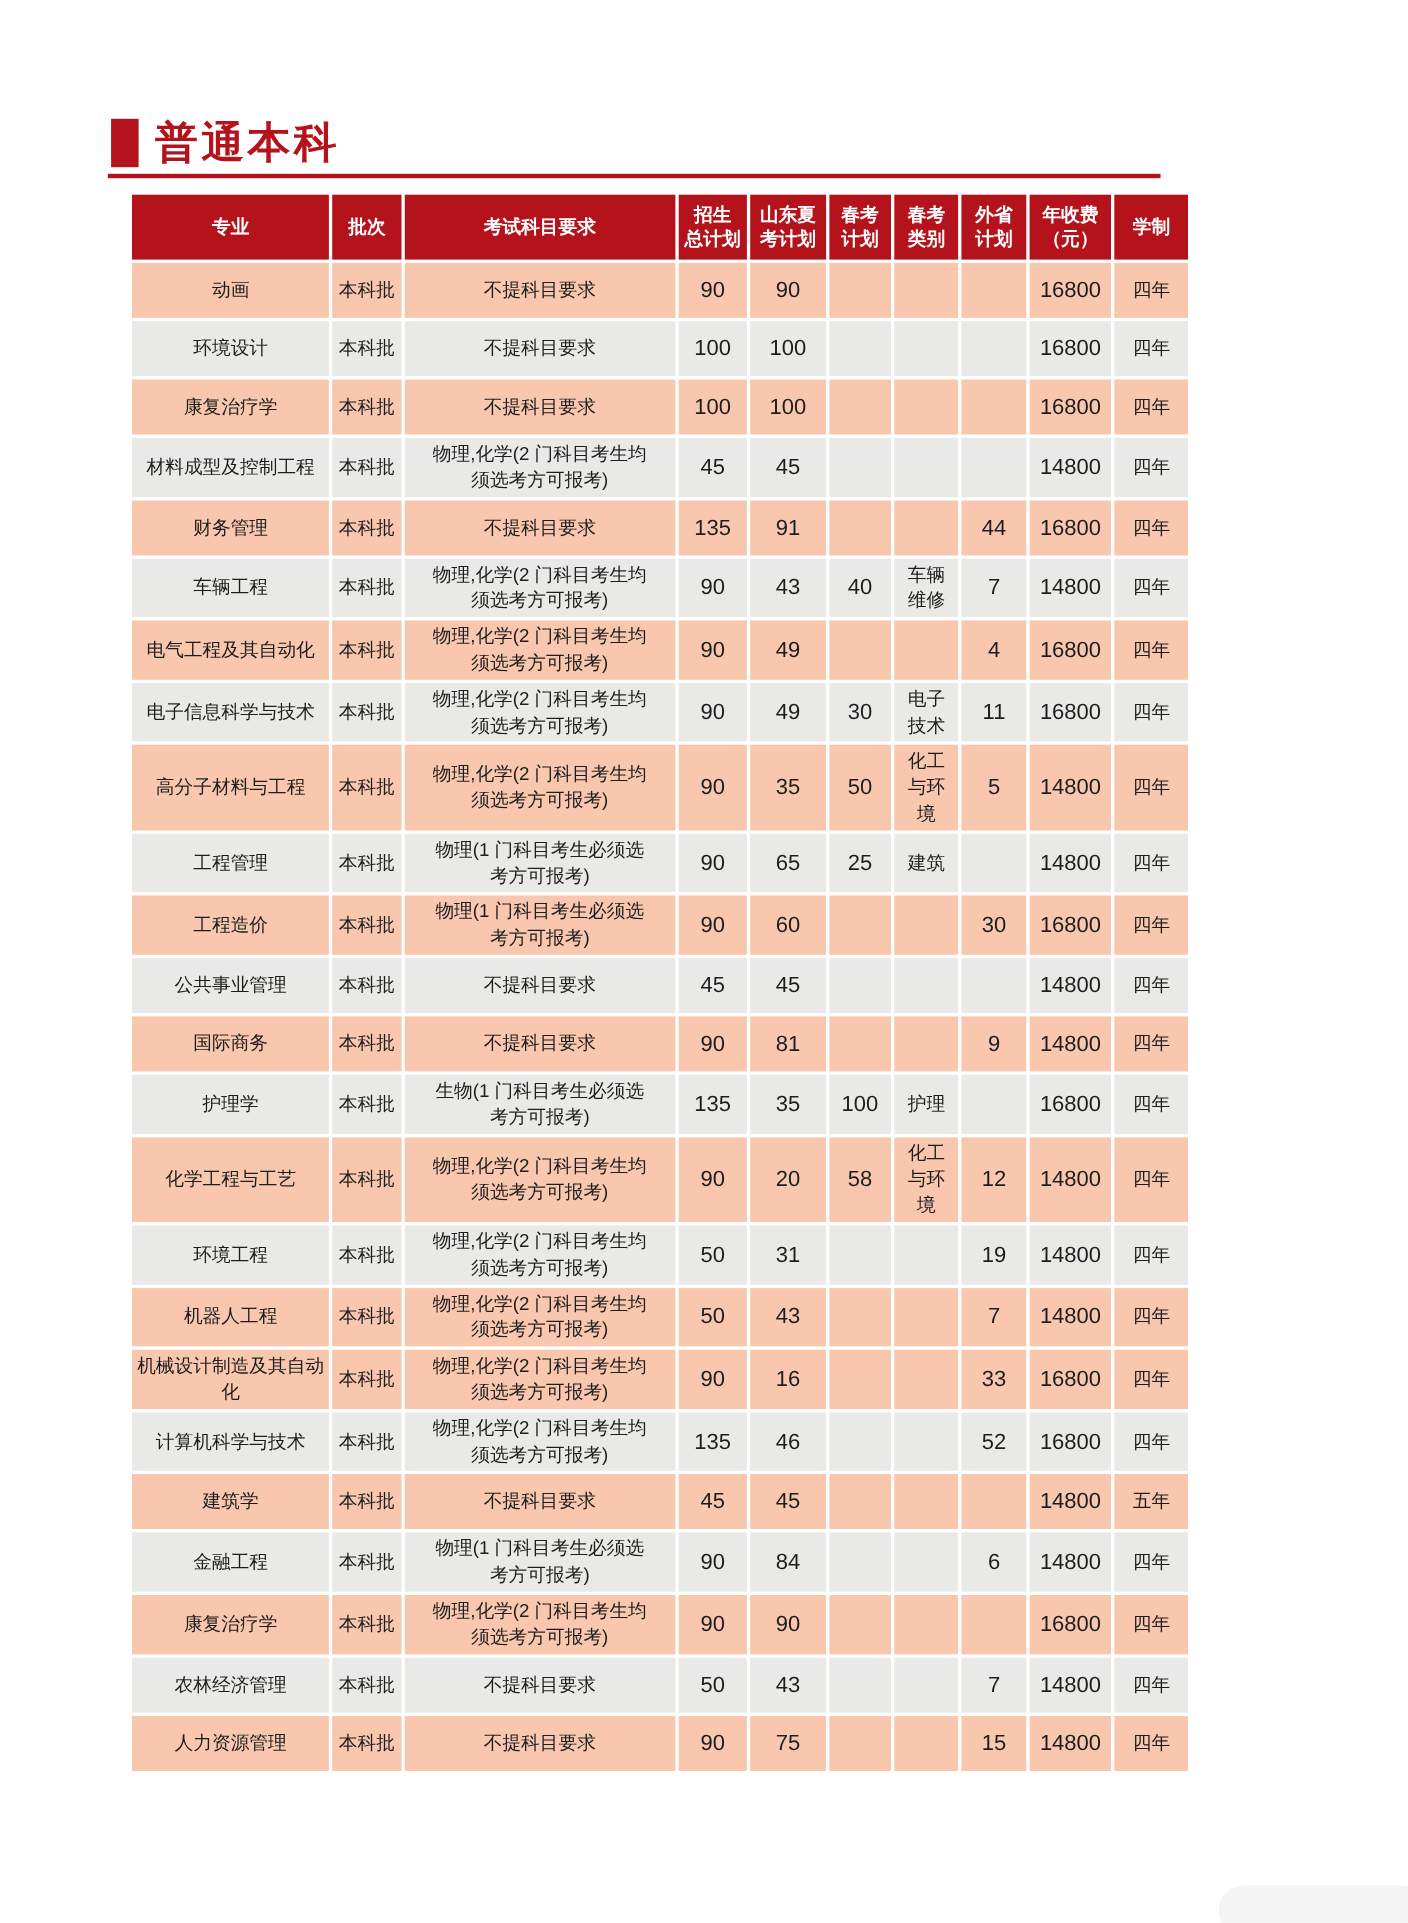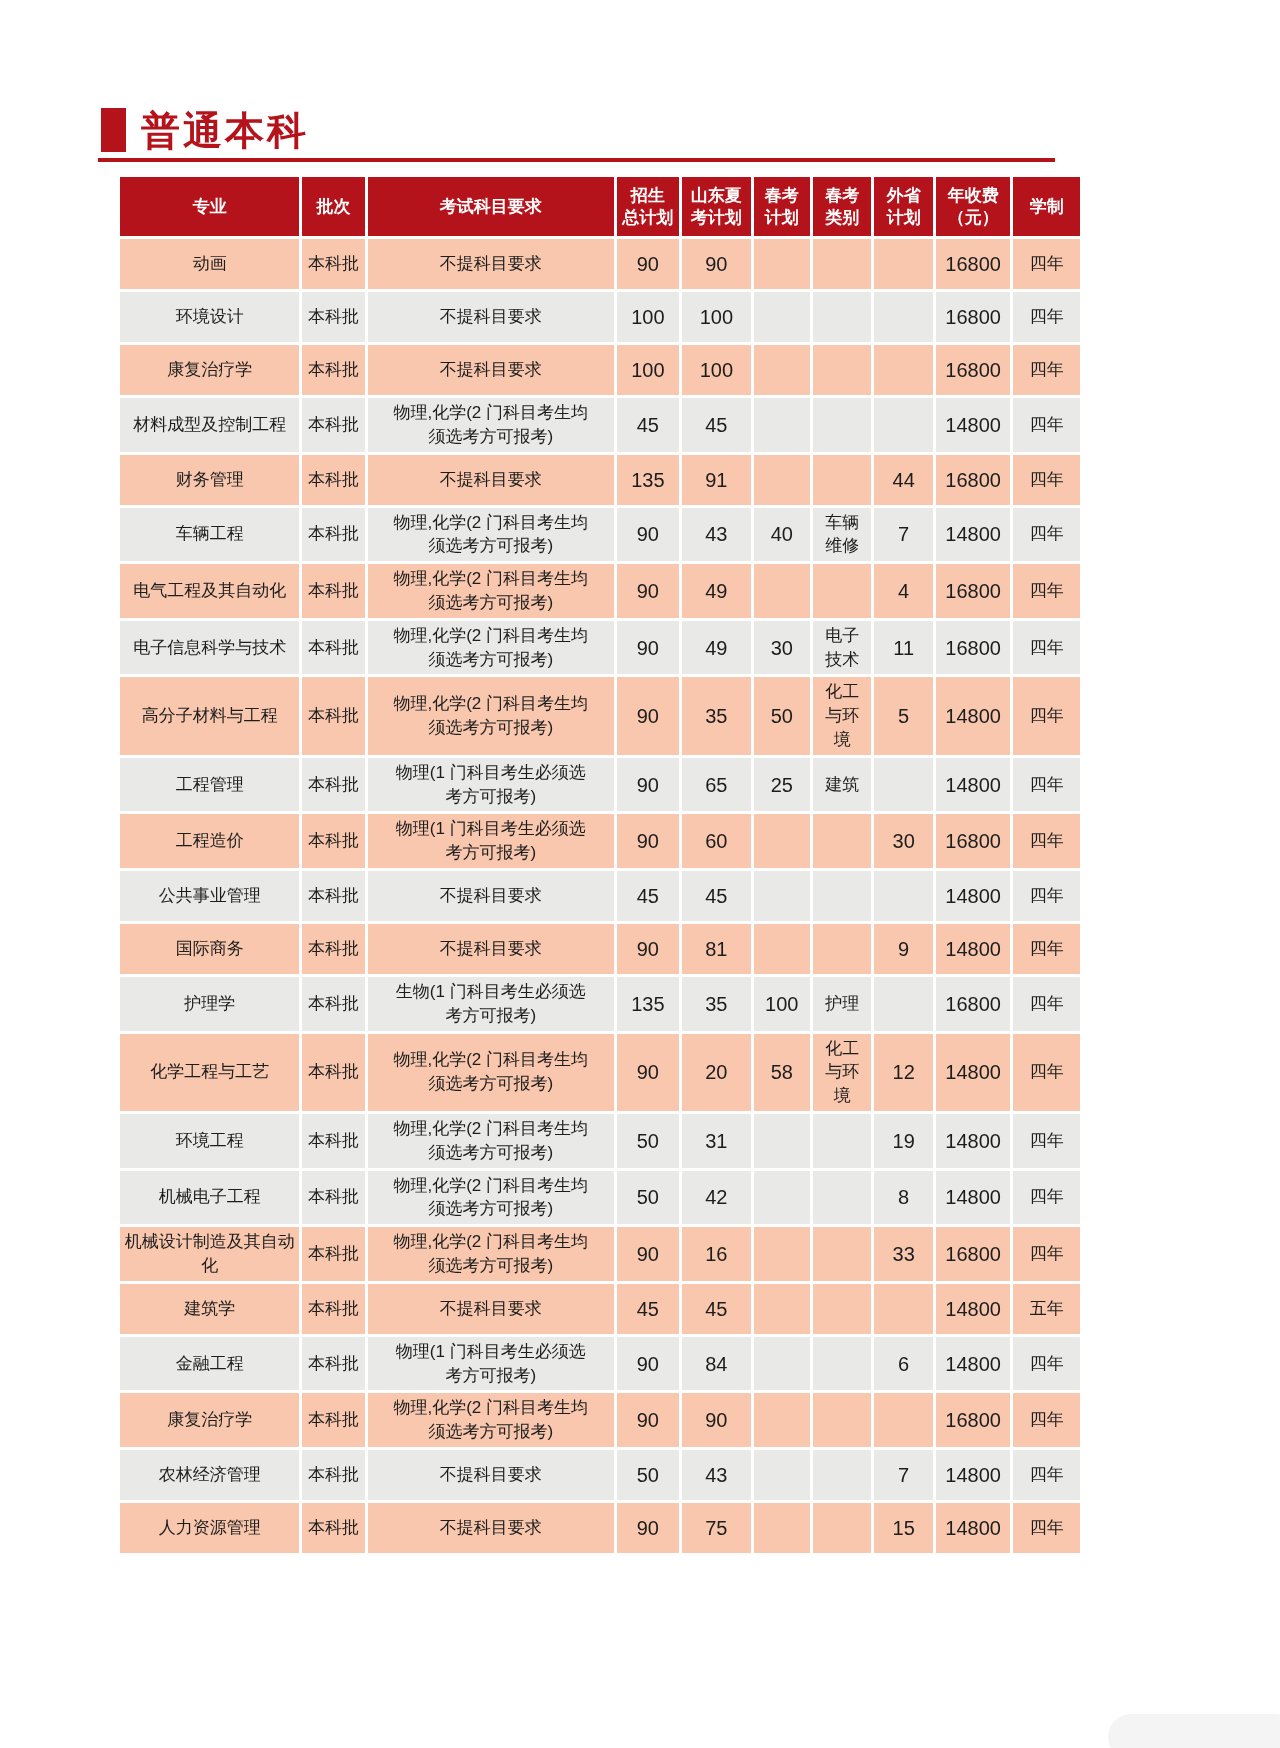--- a/index.html
+++ b/index.html
@@ -276,41 +276,53 @@
           <td class="col-batch">本科批</td>
           <td class="col-subjects">物理,化学(2 门科目考生均须选考方可报考)</td>
           <td class="col-total num">50</td>
           <td class="col-summer num">31</td>
           <td class="col-spring num"></td>
           <td class="col-spring_category"></td>
           <td class="col-province num">19</td>
           <td class="col-fee num">14800</td>
           <td class="col-duration">四年</td>
         </tr>
-        <tr class="row-gray">
-          <td class="col-major">机械电子工程</td>
+        <tr class="row-pink">
+          <td class="col-major">机器人工程</td>
           <td class="col-batch">本科批</td>
           <td class="col-subjects">物理,化学(2 门科目考生均须选考方可报考)</td>
           <td class="col-total num">50</td>
-          <td class="col-summer num">42</td>
-          <td class="col-spring num"></td>
-          <td class="col-spring_category"></td>
-          <td class="col-province num">8</td>
+          <td class="col-summer num">43</td>
+          <td class="col-spring num"></td>
+          <td class="col-spring_category"></td>
+          <td class="col-province num">7</td>
           <td class="col-fee num">14800</td>
           <td class="col-duration">四年</td>
         </tr>
         <tr class="row-pink">
           <td class="col-major">机械设计制造及其自动化</td>
           <td class="col-batch">本科批</td>
           <td class="col-subjects">物理,化学(2 门科目考生均须选考方可报考)</td>
           <td class="col-total num">90</td>
           <td class="col-summer num">16</td>
           <td class="col-spring num"></td>
           <td class="col-spring_category"></td>
           <td class="col-province num">33</td>
+          <td class="col-fee num">16800</td>
+          <td class="col-duration">四年</td>
+        </tr>
+        <tr class="row-gray">
+          <td class="col-major">计算机科学与技术</td>
+          <td class="col-batch">本科批</td>
+          <td class="col-subjects">物理,化学(2 门科目考生均须选考方可报考)</td>
+          <td class="col-total num">135</td>
+          <td class="col-summer num">46</td>
+          <td class="col-spring num"></td>
+          <td class="col-spring_category"></td>
+          <td class="col-province num">52</td>
           <td class="col-fee num">16800</td>
           <td class="col-duration">四年</td>
         </tr>
         <tr class="row-pink">
           <td class="col-major">建筑学</td>
           <td class="col-batch">本科批</td>
           <td class="col-subjects">不提科目要求</td>
           <td class="col-total num">45</td>
           <td class="col-summer num">45</td>
           <td class="col-spring num"></td>

